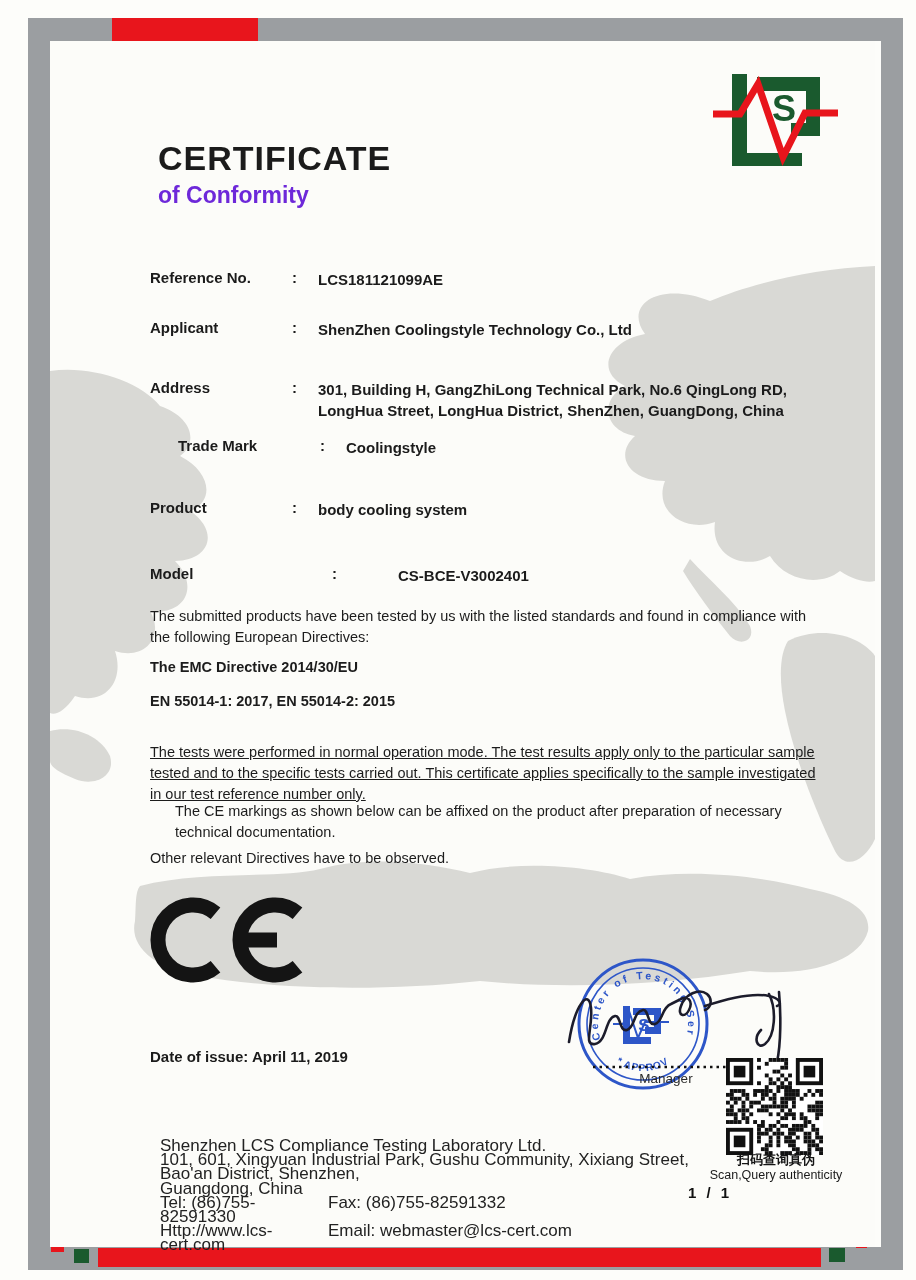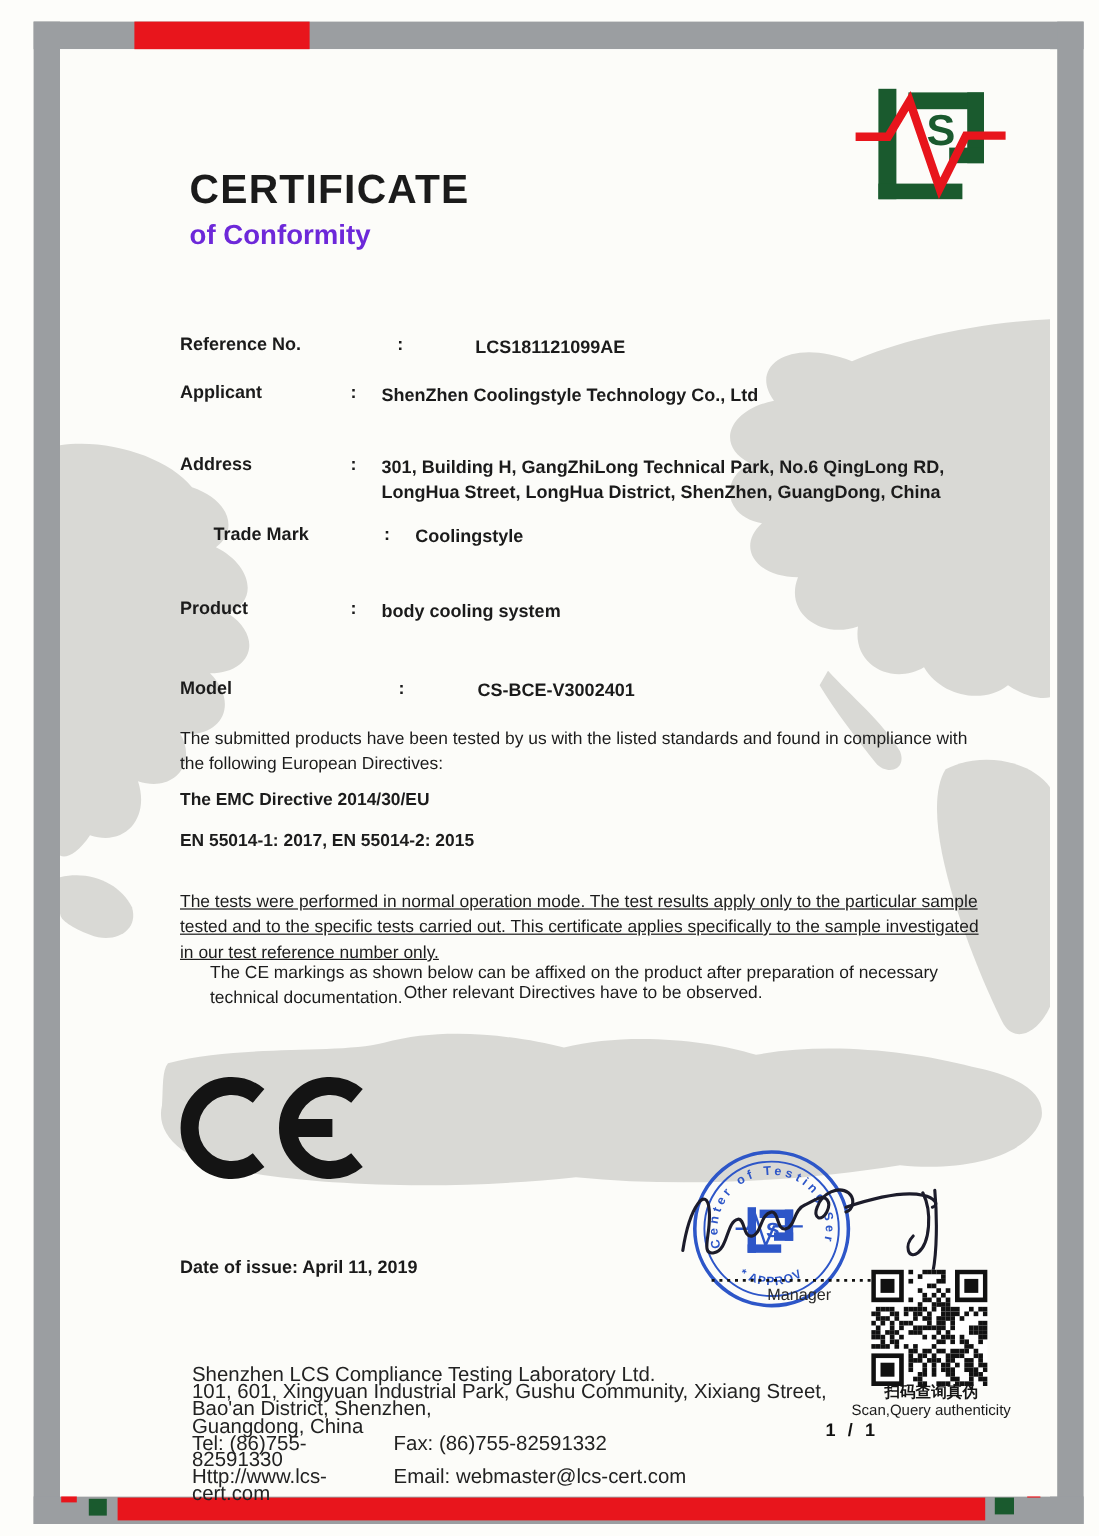--- a/index.html
+++ b/index.html
@@ -85,21 +85,21 @@
       <rect x="96" y="6" width="14" height="59"></rect>
       <rect x="81" y="52" width="29" height="13"></rect>
     </g>
     <text x="74" y="50" font-size="36" font-weight="bold" fill="#1a5a2e" text-anchor="middle">S</text>
     <polyline points="3,43 30,43 48,13 73,86 95,42 128,42" fill="none" stroke="#e8151c" stroke-width="7" stroke-linejoin="miter"></polyline>
   </svg>
 
   <div class="abs" id="cert-title">CERTIFICATE</div>
   <div class="abs" id="cert-subtitle">of Conformity</div>
 
-  <div class="abs field-row" style="top:238px;gap:39px;">
+  <div class="abs field-row" style="top:228px;">
     <span class="lbl">Reference No.</span>
     <span class="sep">:</span>
     <span class="val">LCS181121099AE</span>
   </div>
   <div class="abs field-row" style="top:278px;justify-content:space-between;">
     <span class="lbl">Applicant</span>
     <span class="sep">:</span>
     <span class="val">ShenZhen Coolingstyle Technology Co., Ltd</span>
   </div>
   <div class="abs field-row" style="top:338px;">
@@ -121,21 +121,21 @@
     <span class="lbl">Model</span>
     <span class="sep">:</span>
     <span class="val">CS-BCE-V3002401</span>
   </div>
 
   <div class="abs para" style="top:565px;">The submitted products have been tested by us with the listed standards and found in compliance with the following European Directives:</div>
   <div class="abs para bold" style="top:616px;">The EMC Directive 2014/30/EU</div>
   <div class="abs para bold" style="top:650px;">EN 55014-1: 2017, EN 55014-2: 2015</div>
   <div class="abs para" style="top:701px;text-decoration:underline;">The tests were performed in normal operation mode. The test results apply only to the particular sample tested and to the specific tests carried out. This certificate applies specifically to the sample investigated in our test reference number only.</div>
   <div class="abs para" style="top:760px;width:660px;margin-left:25px;">The CE markings as shown below can be affixed on the product after preparation of necessary technical documentation.</div>
-  <div class="abs para" style="top:777px;text-align:center;">Other relevant Directives have to be observed.</div>
+  <div class="abs para" style="top:807px;">Other relevant Directives have to be observed.</div>
 
   <svg class="abs" style="left:98px;top:851px;width:172px;height:97px;" viewBox="0 0 172 97">
     <g fill="none" stroke="#141414" stroke-width="15">
       <path d="M67.5,21.2 A35,35 0 1 0 67.5,74.8"></path>
       <path d="M149.5,21.2 A35,35 0 1 0 149.5,74.8"></path>
       <path d="M87,48 L129,48"></path>
     </g>
   </svg>
 
   <div class="abs" id="date-issue">Date of issue: April 11, 2019</div>

